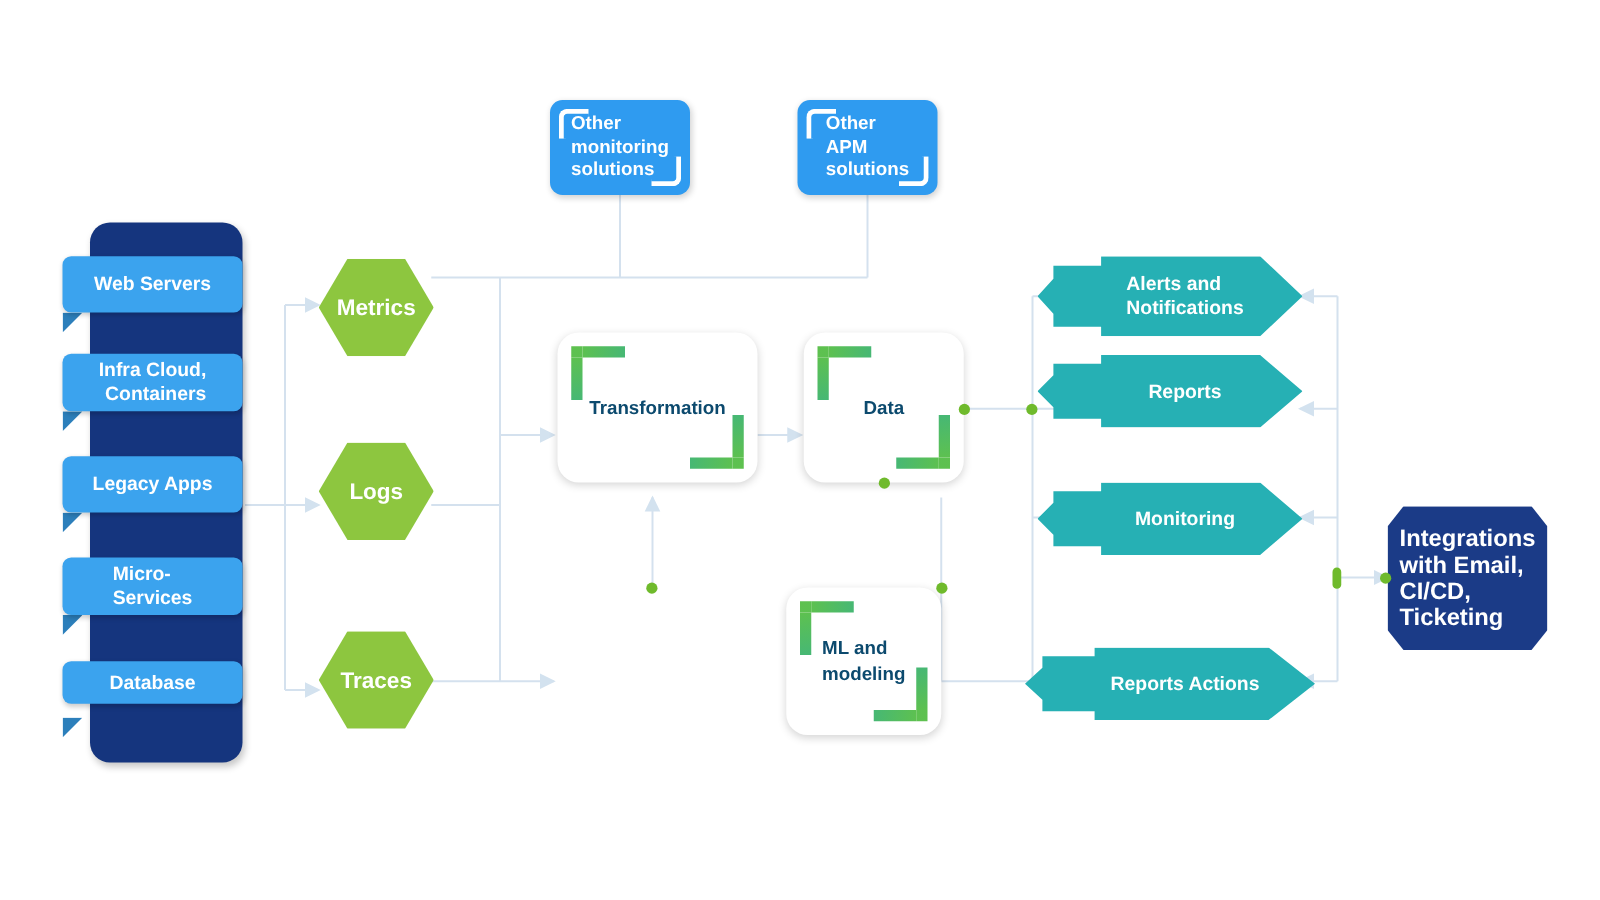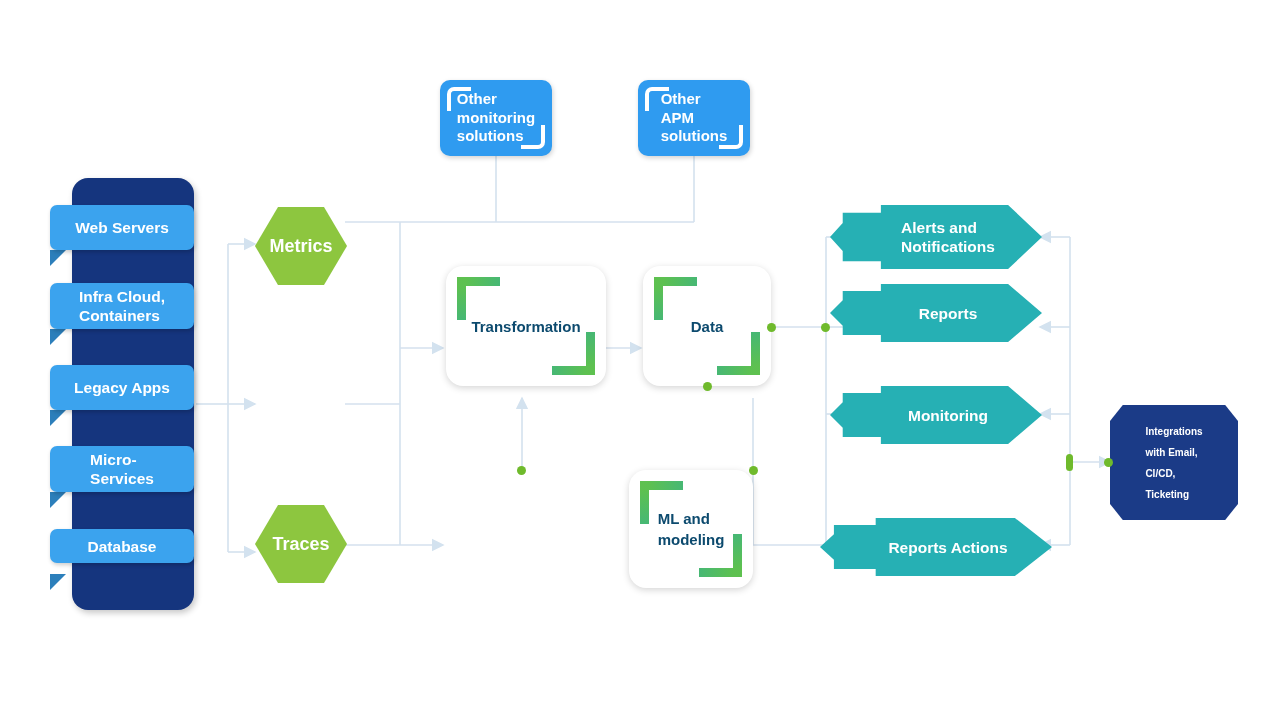--- a/index.html
+++ b/index.html
@@ -63,21 +63,21 @@
       24% 88%, 6% 88%, 6% 72%);
     display:flex;align-items:center;justify-content:center;
     color:#ffffff;font-weight:bold;font-size:15.5px;line-height:19px;
     filter:drop-shadow(2px 3px 3px rgba(0,0,0,.22));}
   .tealarrow .lbl{padding-left:42px;padding-right:18px;}
 
   
   #integrations{position:absolute;z-index:5;background:#1b3b87;
     clip-path:polygon(10% 0%,90% 0%,100% 14%,100% 86%,90% 100%,10% 100%,0% 86%,0% 14%);
     display:flex;align-items:center;justify-content:center;
-    color:#ffffff;font-weight:bold;font-size:10px;line-height:21px;
+    color:#ffffff;font-weight:bold;font-size:19px;line-height:21px;
     filter:drop-shadow(2px 3px 4px rgba(0,0,0,.28));}
 
   .dot{position:absolute;width:9px;height:9px;border-radius:50%;background:#6fba2c;z-index:7;}
   .vpill{position:absolute;width:7px;height:17px;border-radius:4px;background:#6fba2c;z-index:7;}
 </style>
 </head>
 <body>
 
 <div id="canvas">
 
@@ -136,35 +136,36 @@
     </g>
   </svg>
 
   <div id="source-stack" style="left:50px;top:178px;width:150px;height:432px;">
     <div class="stack-back" style="left:22px;top:0;width:122px;height:432px;"></div>
 
     <div class="stack-fold" style="left:0px;top:72px;"></div>
     <div class="stack-band" style="left:0px;top:27px;width:144px;height:45px;">Web Servers</div>
 
     <div class="stack-fold" style="left:0px;top:151px;"></div>
-    <div class="stack-band" style="left:0px;top:105px;width:144px;height:46px;white-space:pre-line;">Infra Cloud,
+    <div class="stack-band" style="left:0px;top:105px;width:144px;height:46px;white-space:pre-line;text-align:right;">Infra Cloud,
 Containers</div>
 
     <div class="stack-fold" style="left:0px;top:232px;"></div>
     <div class="stack-band" style="left:0px;top:187px;width:144px;height:45px;">Legacy Apps</div>
 
     <div class="stack-fold" style="left:0px;top:314px;"></div>
     <div class="stack-band" style="left:0px;top:268px;width:144px;height:46px;white-space:pre-line;">Micro-
 Services</div>
 
     <div class="stack-fold" style="left:0px;top:396px;"></div>
     <div class="stack-band" style="left:0px;top:351px;width:144px;height:34px;">Database</div>
   </div>
 
   <div class="hex" style="left:255px;top:207px;width:92px;height:78px;">Metrics</div>
+  <div class="hex" style="left:255px;top:354px;width:92px;height:78px;">Logs</div>
   <div class="hex" style="left:255px;top:505px;width:92px;height:78px;">Traces</div>
 
   <div class="bluecard" style="left:440px;top:80px;width:112px;height:76px;">
     <span class="bracket tl"></span>
     <span class="bracket br"></span>
     <span style="white-space:pre-line;position:relative;z-index:2;">Other
 monitoring
 solutions</span>
   </div>
 

